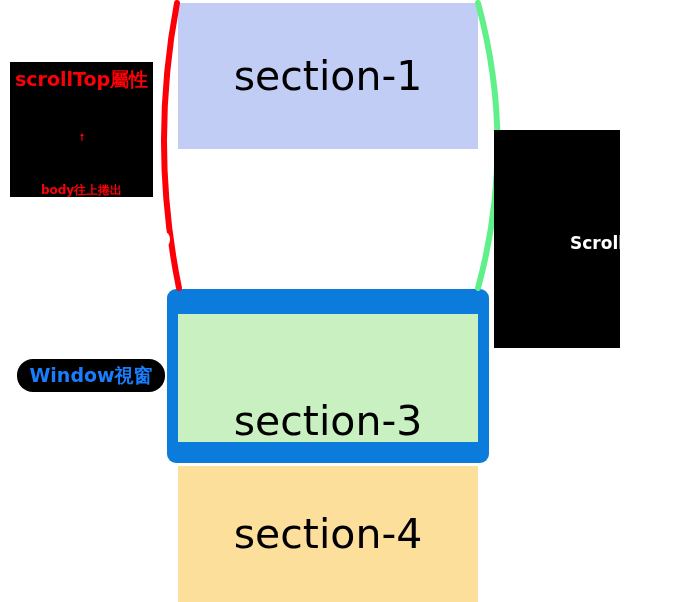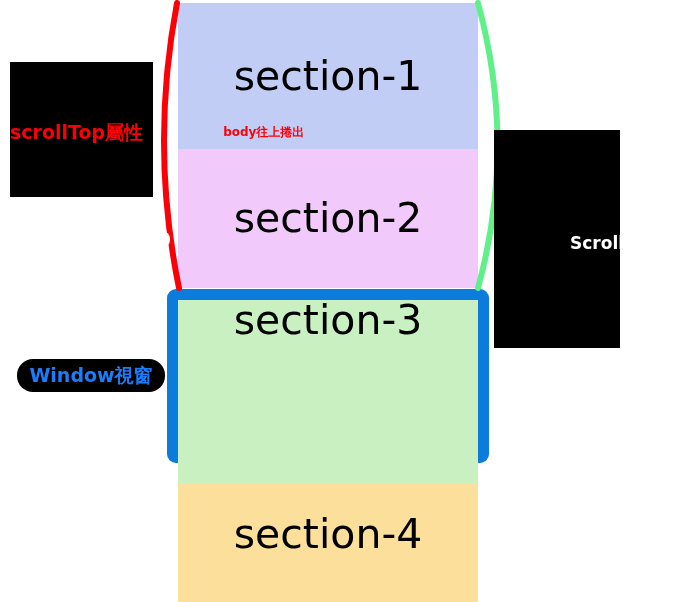--- a/index.html
+++ b/index.html
@@ -47,26 +47,26 @@
     width: 322px;
     height: 174px;
     background: #0b7bdc;
     border-radius: 9px;
     box-sizing: border-box;
     padding: 11px;
   }
   #section-3 {
     position: absolute;
     left: 11px;
-    top: 11px;
+    top: 25px;
     width: 300px;
-    height: 183px;
+    height: 128px;
     background: #c8f0c0;
     display: flex;
-    align-items: flex-start;
+    align-items: flex-end;
     justify-content: center;
     box-sizing: border-box;
   }
   #section-4 { top: 466px; height: 136px; background: #fbdf9b; }
 
   
   .arc-svg {
     position: absolute;
     left: 0;
     top: 0;
@@ -81,20 +81,21 @@
     background: #000000;
     box-sizing: border-box;
   }
 
   #scrolltop-callout {
     left: 10px;
     top: 62px;
     width: 143px;
     height: 135px;
     display: flex;
+    flex-direction: column;
     align-items: center;
     justify-content: flex-start;
     padding-top: 7px;
     gap: 40px;
   }
   .callout-line {
     color: #fb0007;
     font-size: 19px;
     font-weight: bold;
     line-height: 1.12;
@@ -168,23 +169,20 @@
 </style>
 </head>
 <body>
 
 <div id="stage">
 
   <div class="section" id="section-1">
     <span class="section-label">section-1</span>
   </div>
 
-  <div class="section" id="section-2">
-    <span class="section-label">section-2</span>
-  </div>
 
   <div class="section" id="section-4">
     <span class="section-label">section-4</span>
   </div>
 
   <div id="window-frame">
     <div id="section-3">
       <span class="section-label">section-3</span>
     </div>
   </div>

